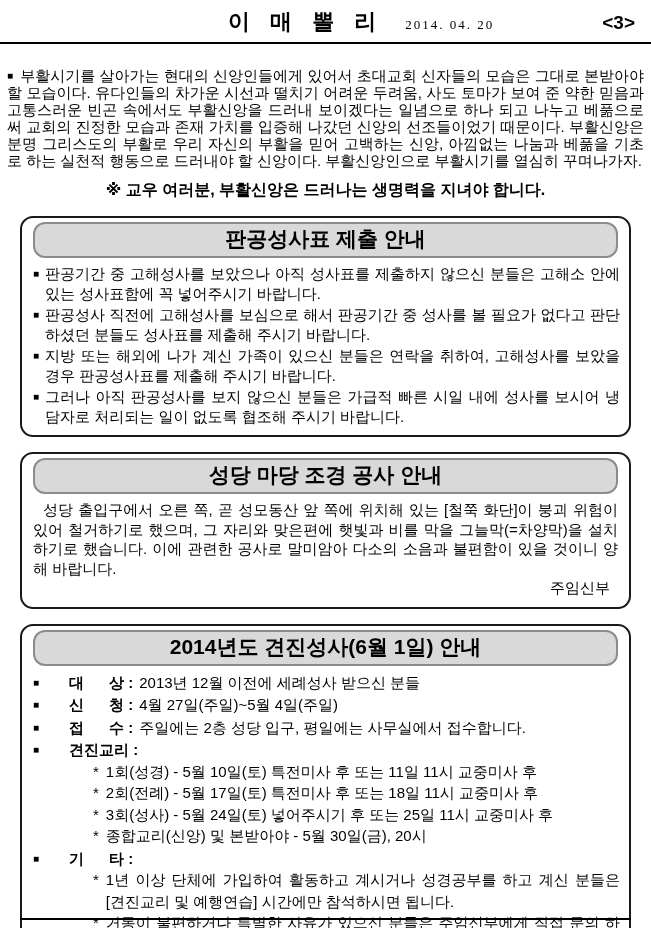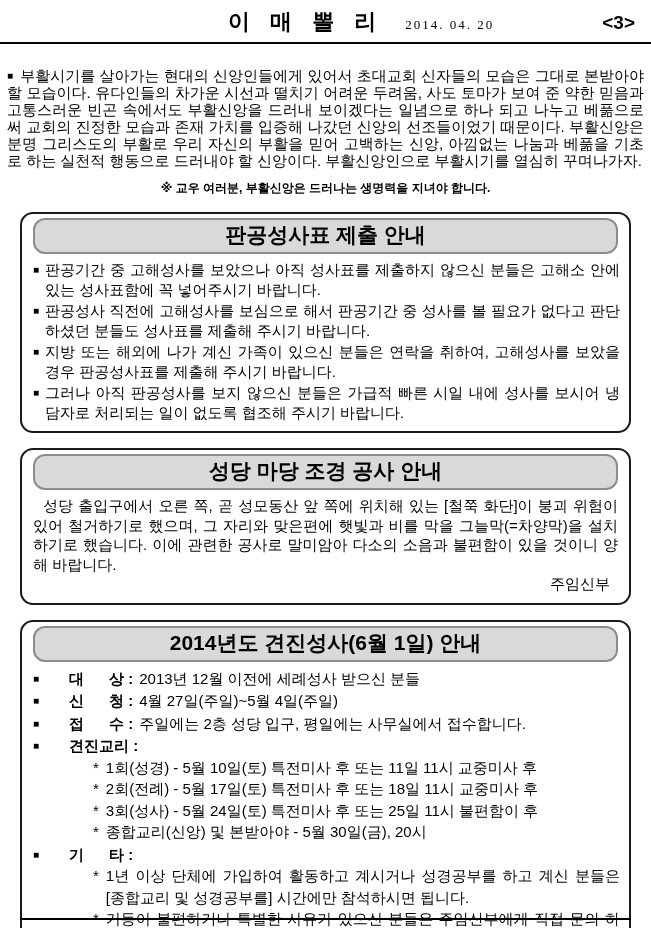--- a/index.html
+++ b/index.html
@@ -14,21 +14,21 @@
   }
   
   .hdr{display:flex;align-items:baseline;border-bottom:2px solid #000;padding:7px 0 5px;}
   .hdr-title{margin-left:228px;font-size:22px;font-weight:bold;letter-spacing:7px;white-space:nowrap;}
   .hdr-date{margin-left:22px;font-size:13px;font-family:"Liberation Serif","DejaVu Serif",serif;letter-spacing:2px;white-space:nowrap;}
   .hdr-page{margin-left:auto;margin-right:16px;font-size:19px;font-weight:bold;white-space:nowrap;}
   
   .intro{margin:23px 7px 0;line-height:17px;text-align:justify;}
   .sq{font-size:10px;vertical-align:2px;}
   .intro .sq{margin-right:7px;}
-  .highlight{margin:11px 0 0;text-align:center;font-weight:bold;font-size:12px;}
+  .highlight{margin:11px 0 0;text-align:center;font-weight:bold;font-size:16px;}
   
   .box{border:2px solid #1a1a1a;border-radius:13px;margin:15px 20px 0;padding:4px 9px 9px;background:#fff;}
   .box-title{
     background:#d9d9d9;border:2px solid #8c8c8c;border-radius:12px;
     text-align:center;font-weight:bold;font-size:21px;
     padding:1px 0 3px;margin:0 2px 6px;
   }
   .brow{display:flex;line-height:19.5px;margin-top:2px;text-align:justify;}
   .brow .sq{flex:0 0 auto;margin:0 6px 0 2px;line-height:19.5px;}
   .brow .btext{flex:1 1 auto;}
@@ -112,34 +112,34 @@
     <div class="srow">
       <span class="star">*</span>
       <span class="stext">1회(성경) - 5월 10일(토) 특전미사 후 또는 11일 11시 교중미사 후</span>
     </div>
     <div class="srow">
       <span class="star">*</span>
       <span class="stext">2회(전례) - 5월 17일(토) 특전미사 후 또는 18일 11시 교중미사 후</span>
     </div>
     <div class="srow">
       <span class="star">*</span>
-      <span class="stext">3회(성사) - 5월 24일(토) 특전미사 후 또는 25일 11시 불편함이 후</span>
+      <span class="stext">3회(성사) - 5월 24일(토) 넣어주시기 후 또는 25일 11시 교중미사 후</span>
     </div>
     <div class="srow">
       <span class="star">*</span>
       <span class="stext">종합교리(신앙) 및 본받아야 - 5월 30일(금), 20시</span>
     </div>
 
     <div class="krow">
       <span class="sq">■</span>
       <span class="klabel">기      타 :</span>
     </div>
     <div class="srow">
       <span class="star">*</span>
-      <span class="stext">1년 이상 단체에 가입하여 활동하고 계시거나 성경공부를 하고 계신 분들은 [종합교리 및 성경공부를] 시간에만 참석하시면 됩니다.</span>
+      <span class="stext">1년 이상 단체에 가입하여 활동하고 계시거나 성경공부를 하고 계신 분들은 [견진교리 및 예행연습] 시간에만 참석하시면 됩니다.</span>
     </div>
     <div class="srow">
       <span class="star">*</span>
       <span class="stext">거동이 불편하거나 특별한 사유가 있으신 분들은 주임신부에게 직접 문의 하시기 바랍니다.</span>
     </div>
     <div class="srow">
       <span class="star">*</span>
       <span class="stext">초등부와 중고등부 학생들은 별도로 견진교리교육을 실시합니다.</span>
     </div>
   </section>

